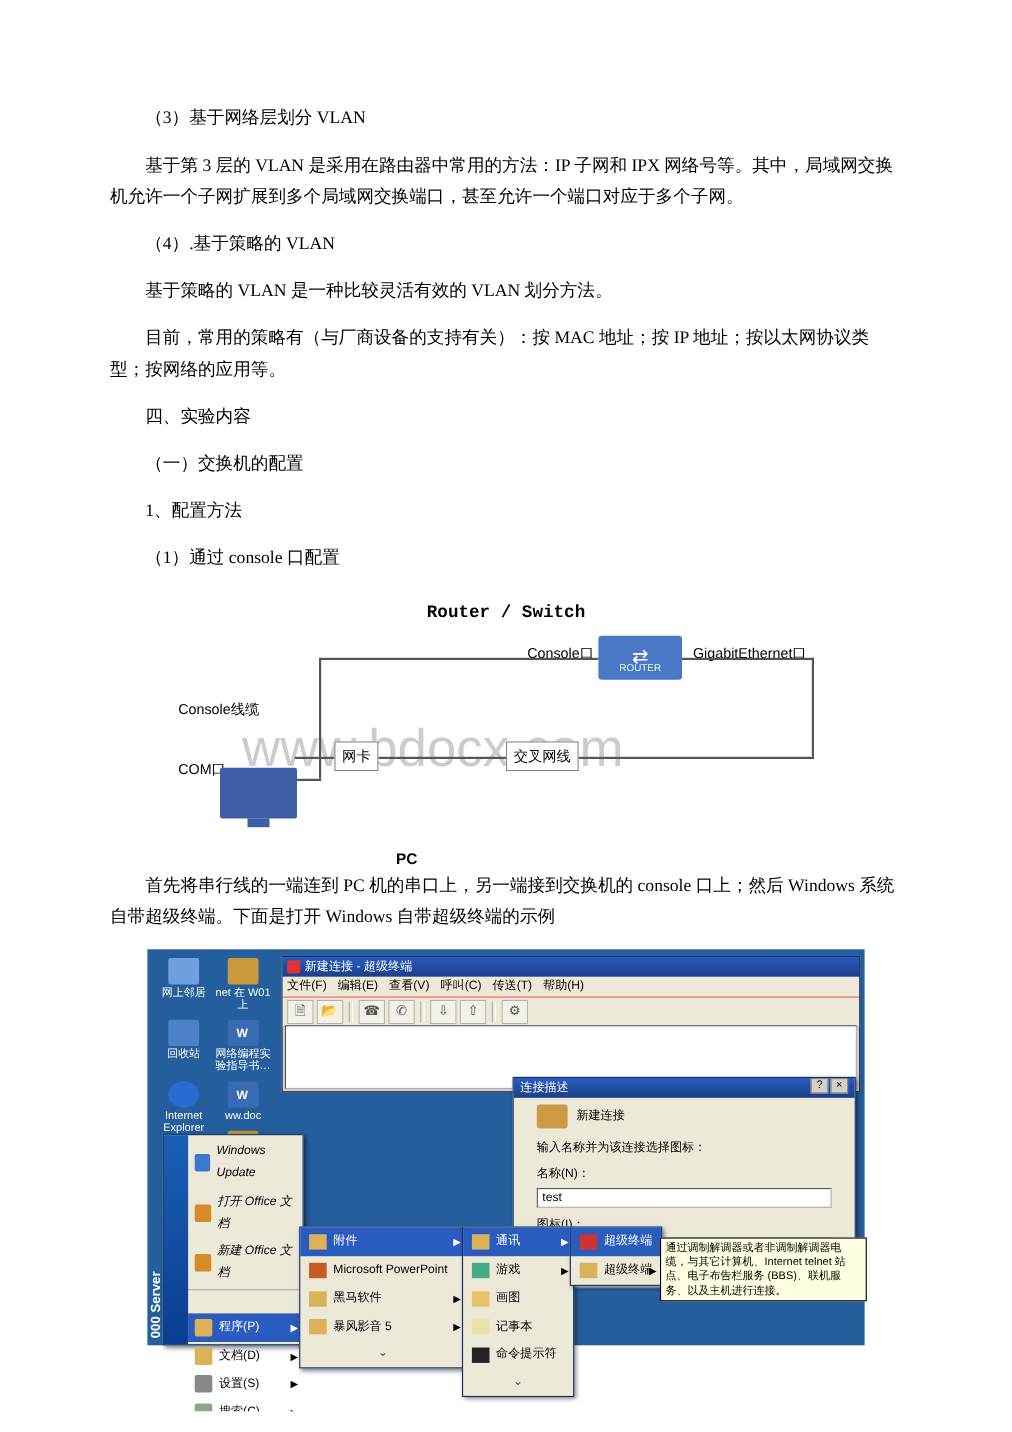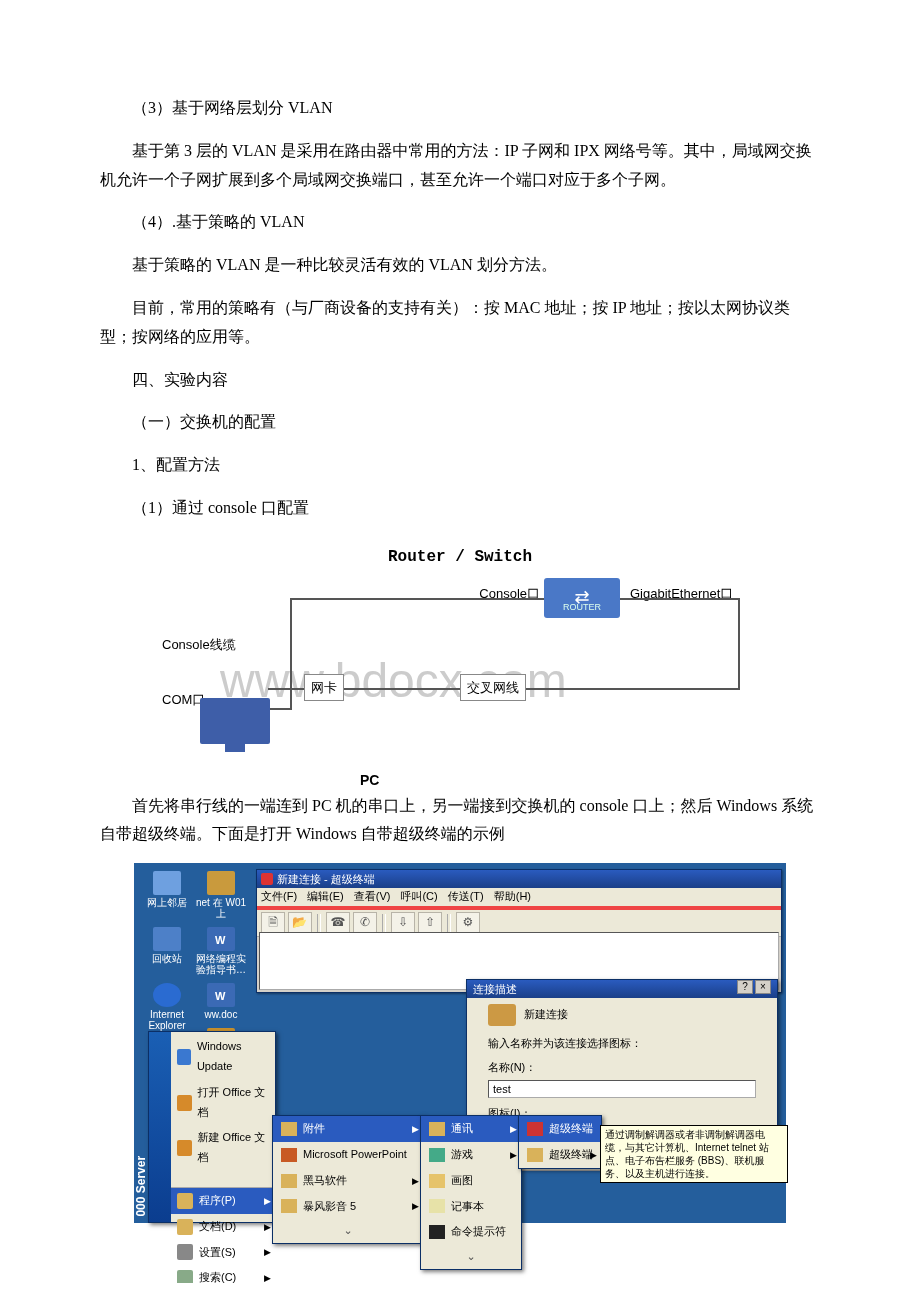--- a/index.html
+++ b/index.html
@@ -250,21 +250,21 @@
   }
   .ht-title-icon { width:12px; height:12px; background:#d33; border-radius:2px;}
   .ht-menu {
     background: #ece9d8;
     height: 18px;
     padding: 0 4px;
     color: #000;
     display: flex;
     gap: 10px;
     align-items: center;
-    border-bottom: 4px solid #ef4444;
+    border-bottom: 1px solid #ef4444;
   }
   .ht-menu span { cursor: default; }
   .ht-toolbar {
     height: 26px;
     background: #ece9d8;
     display: flex;
     align-items: center;
     padding: 0 4px;
     gap: 3px;
     border-bottom: 1px solid #aaa;
@@ -390,21 +390,21 @@
     position:absolute;
     bottom:6px; left:4px;
     transform: rotate(-90deg);
     transform-origin: left bottom;
     white-space:nowrap;
   }
   .sm-items {
     margin-left:22px;
     padding-top:2px;
   }
-  .sm-top { border-bottom:1px solid #aaa; padding-bottom:16px; margin-bottom:0;}
+  .sm-top { border-bottom:1px solid #aaa; padding-bottom:1px; margin-bottom:21px;font-style:italic;}
   .sm-item {
     display:flex;
     align-items:center;
     gap:6px;
     padding:3px 6px;
     font-size:11px;
     position:relative;
   }
   .sm-item .arrow {
     position:absolute; right:4px; font-size:9px;

